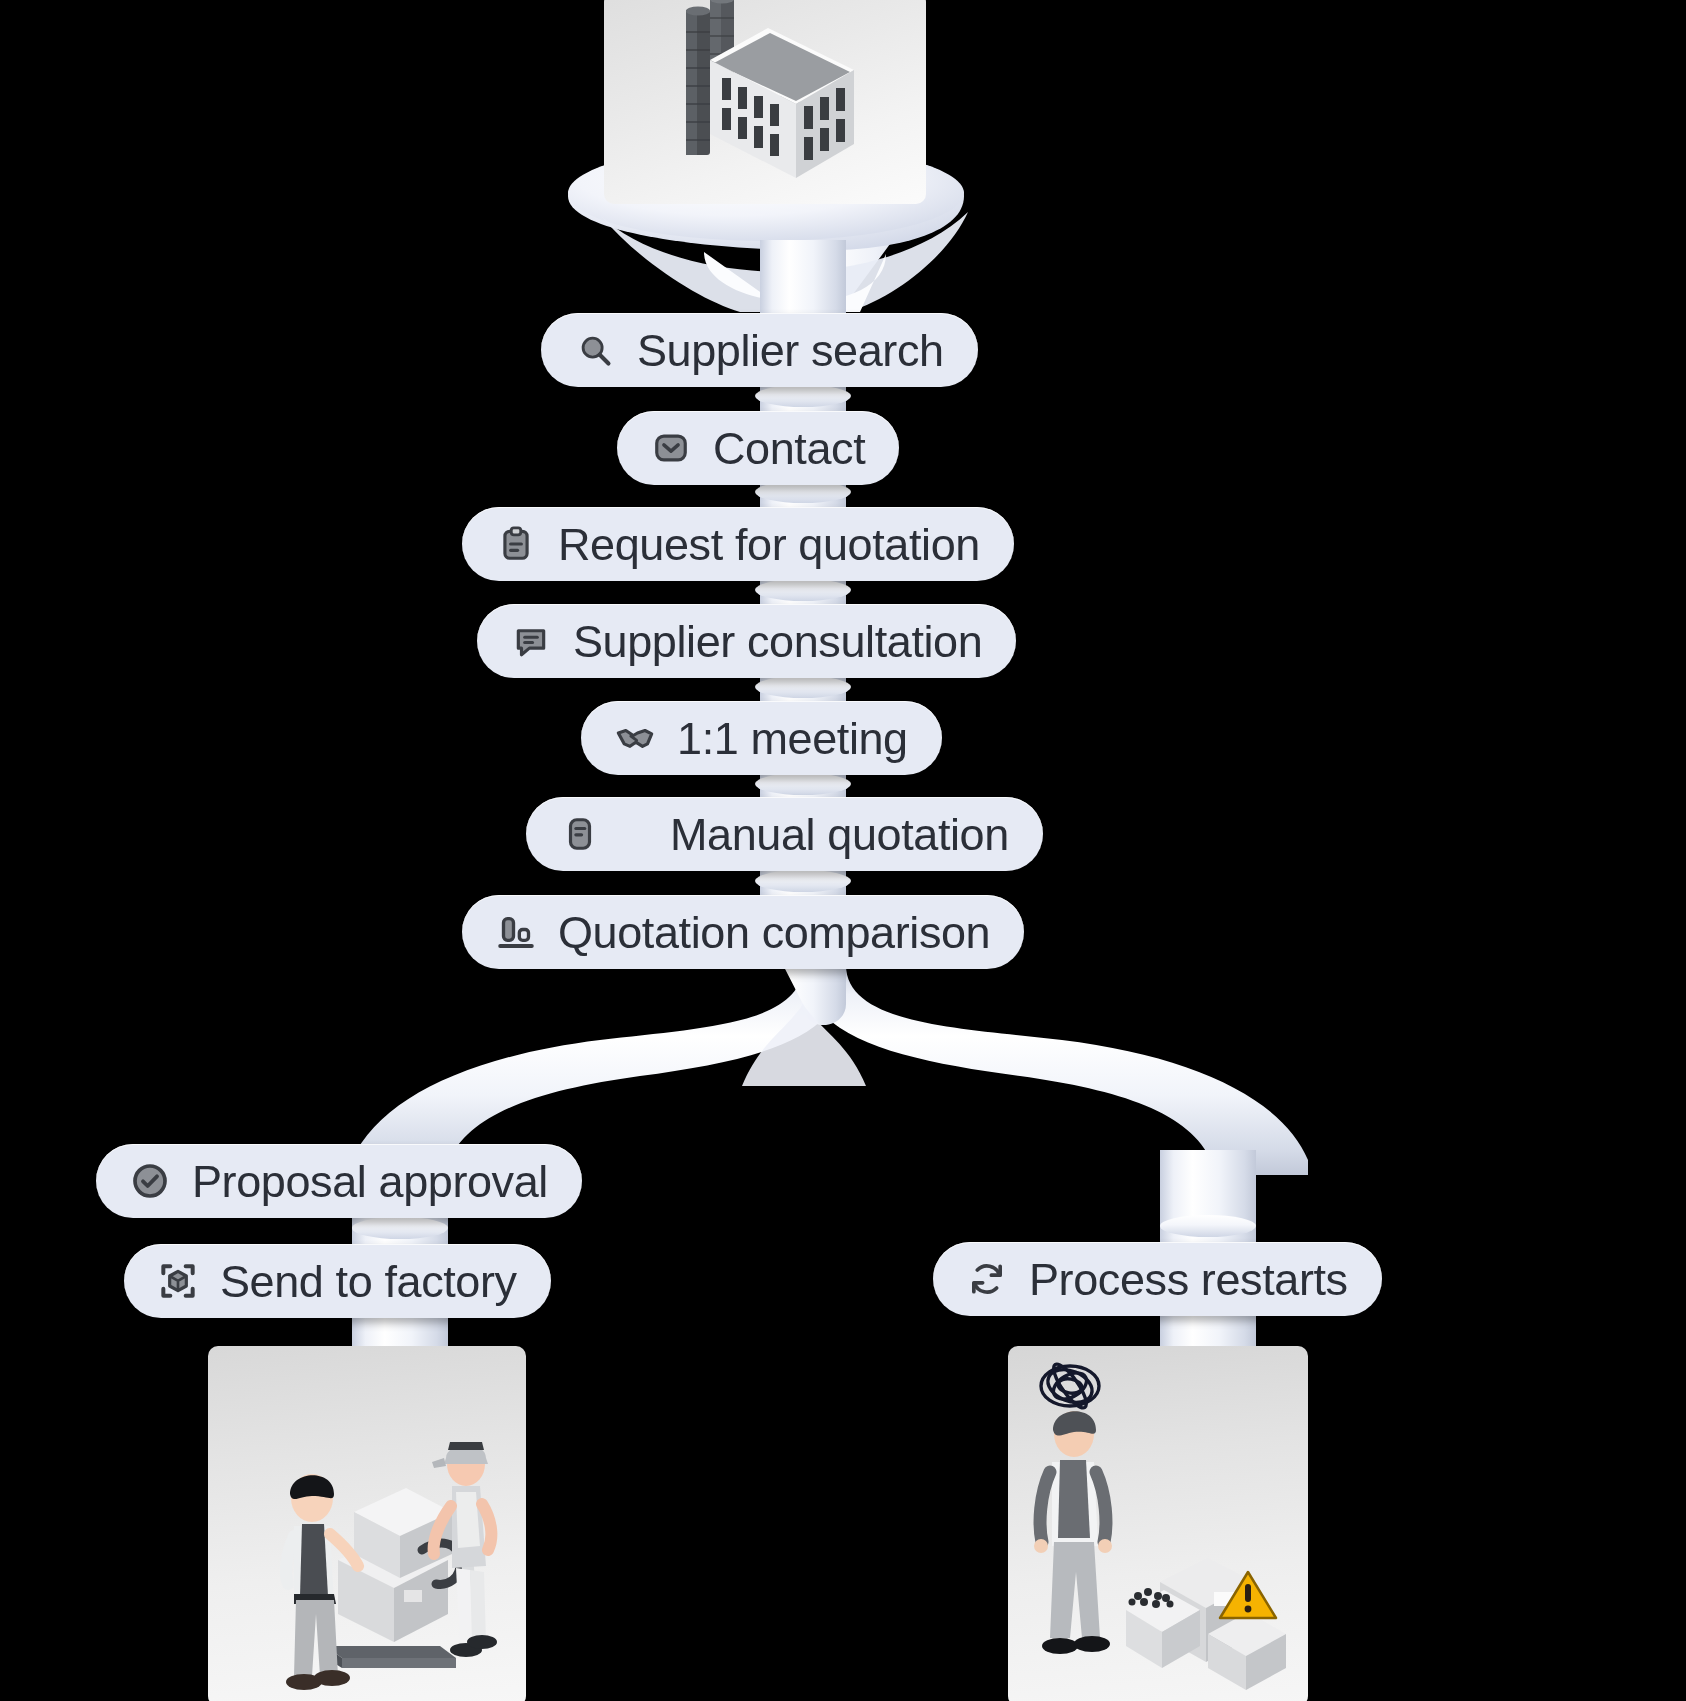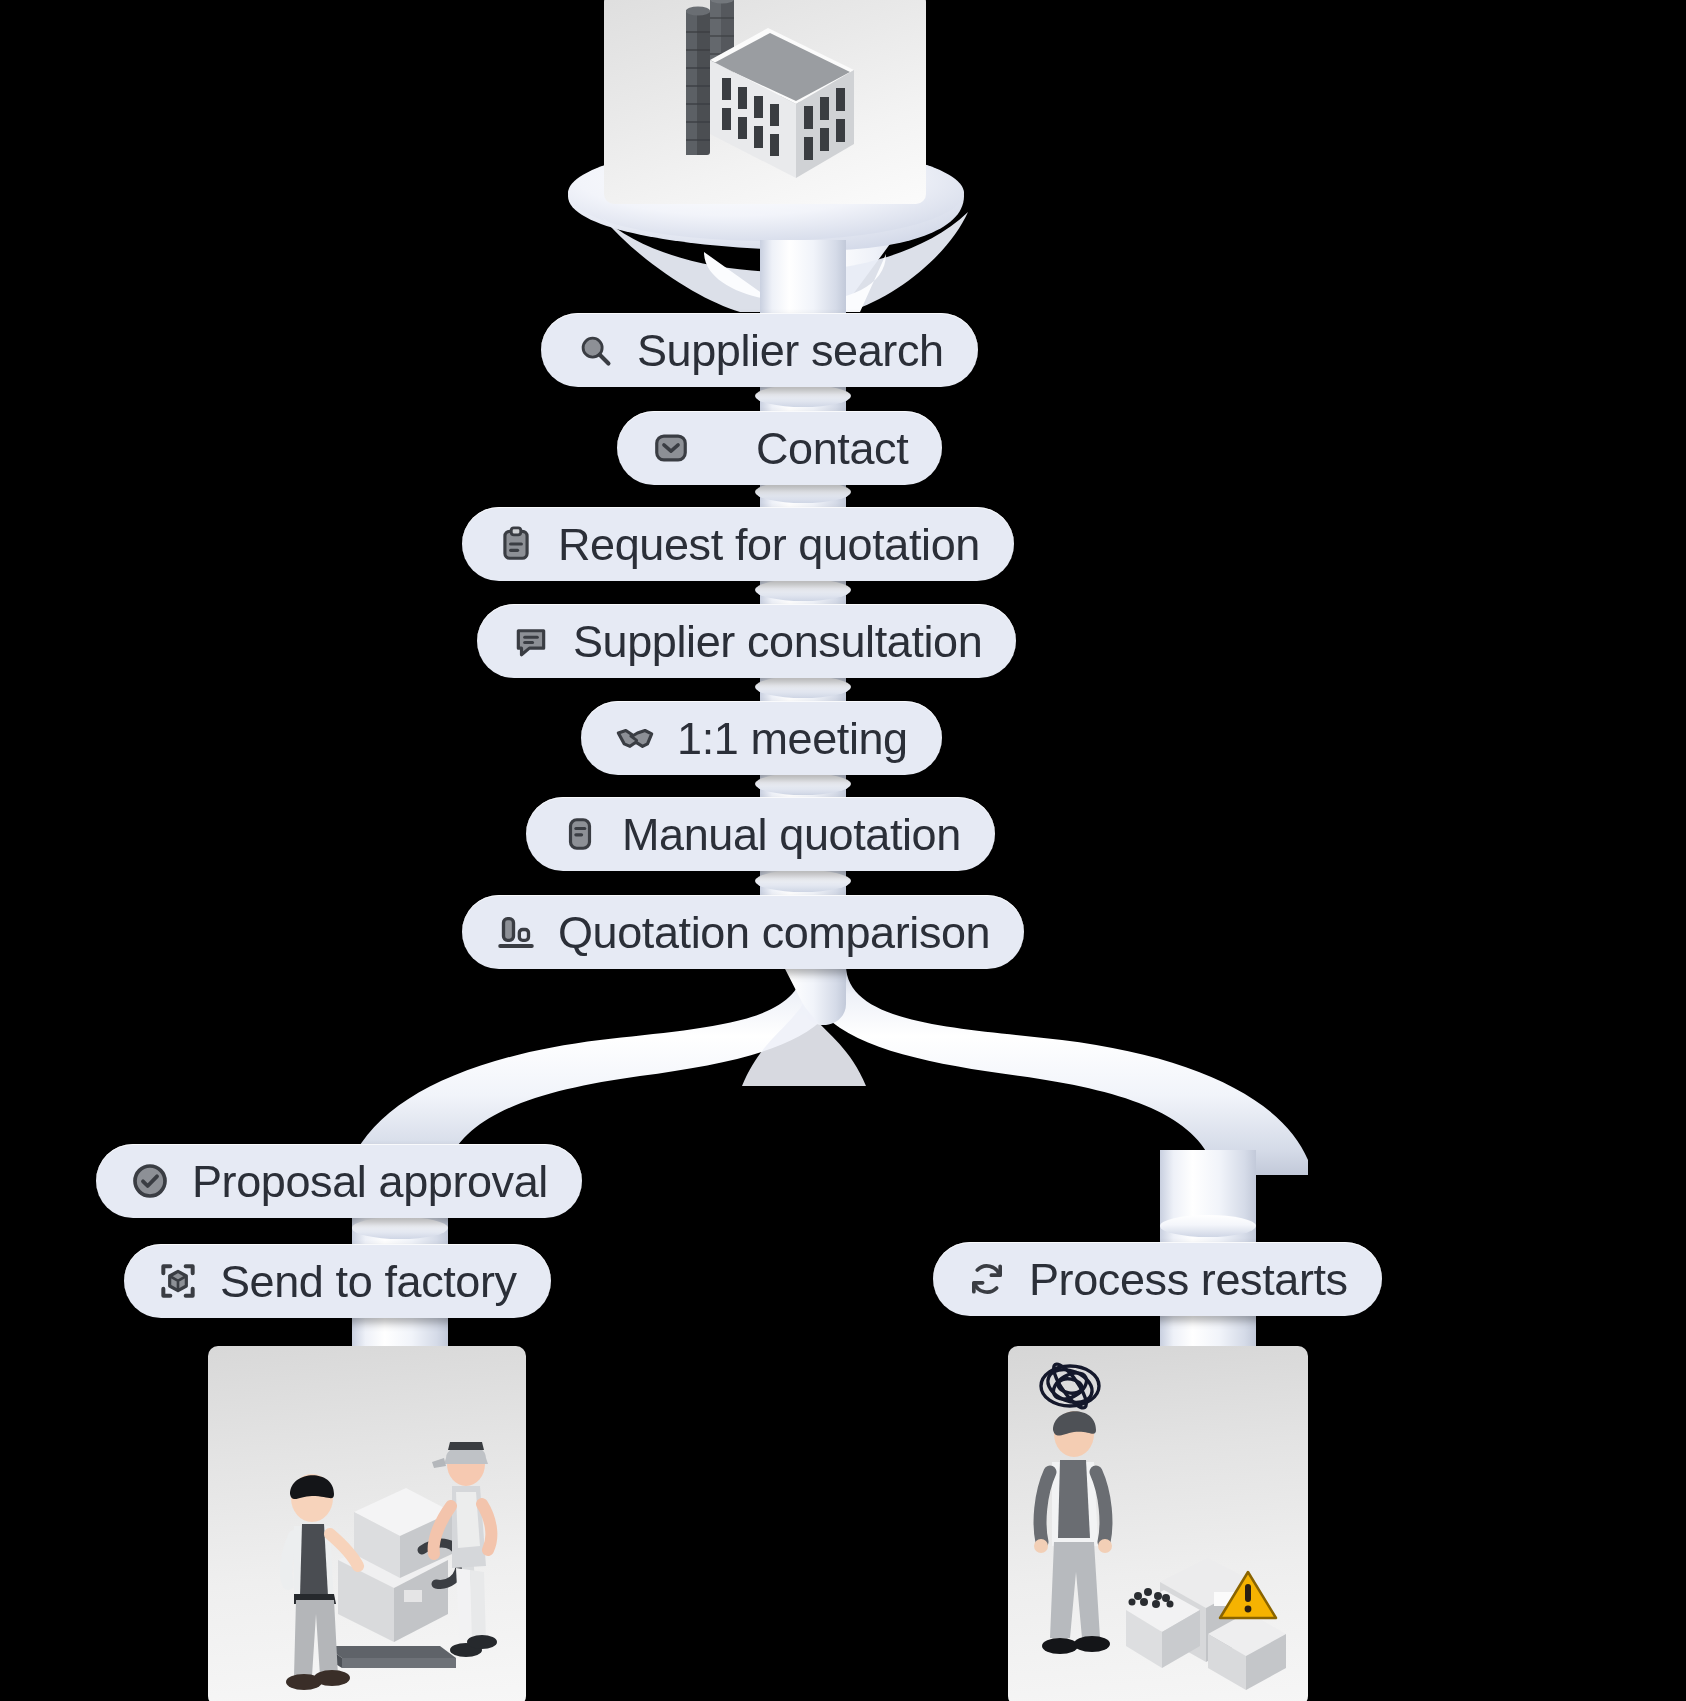--- a/index.html
+++ b/index.html
@@ -73,25 +73,25 @@
   .pill .plabel {
     font-size: 45px;
     font-weight: 400;
     color: #2b2f38;
     letter-spacing: -0.4px;
     line-height: 1;
   }
 
   
   #pill-supplier-search   { left: 541px;  top: 313px;  }
-  #pill-contact           { left: 617px;  top: 411px; gap: 43px;  }
+  #pill-contact           { left: 617px;  top: 411px;  }
   #pill-rfq               { left: 462px;  top: 507px;  }
   #pill-technical         { left: 477px;  top: 604px;  }
   #pill-meeting           { left: 581px;  top: 701px;  }
-  #pill-manual-quotation  { left: 526px;  top: 797px;  }
+  #pill-manual-quotation  { left: 526px;  top: 797px; gap: 48px;  }
   #pill-quotation-compare { left: 462px;  top: 895px;  }
   #pill-proposal-approval { left: 96px;   top: 1144px; }
   #pill-send-to-factory   { left: 124px;  top: 1244px; }
   #pill-quotation-rejected{ left: 905px;  top: 1144px; }
   #pill-process-restarts  { left: 933px;  top: 1242px; }
 </style>
 </head>
 <body>
 
 <div id="stage">

